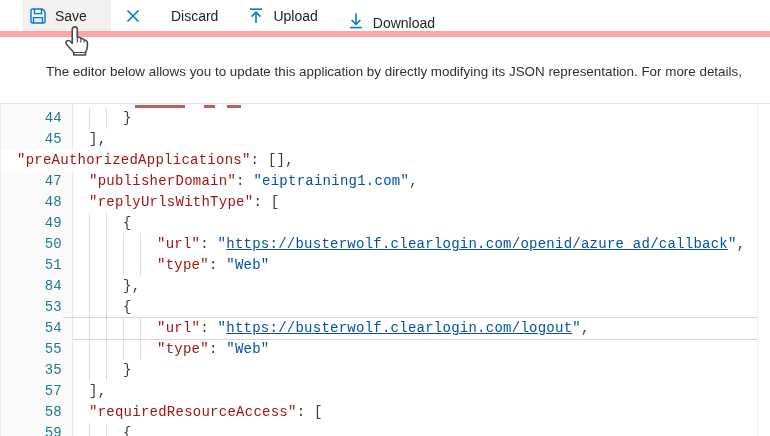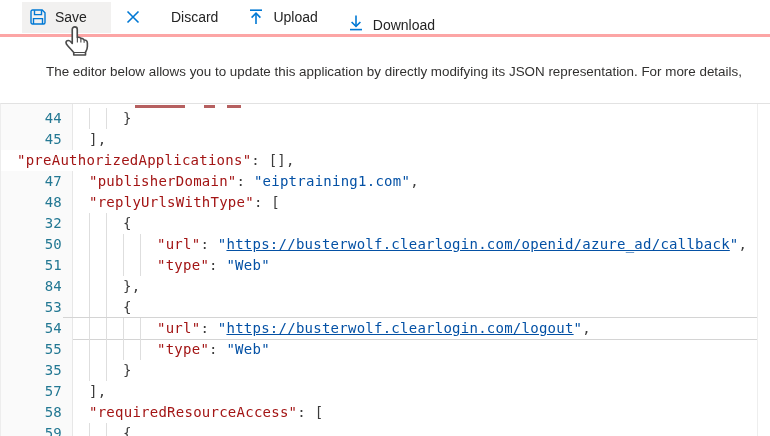--- a/index.html
+++ b/index.html
@@ -5,21 +5,21 @@
   html,body{margin:0;padding:0;}
   body{
     width:770px;height:436px;position:relative;overflow:hidden;
     background:#fff;font-family:"Liberation Sans",sans-serif;
     -webkit-font-smoothing:antialiased;
   }
   
   .toolbar{
     position:absolute;top:0;left:0;right:0;height:37px;
     display:flex;align-items:center;background:#fff;
-    border-bottom:3px solid #fca5a5;box-sizing:border-box;
+    border-bottom:6px solid #fca5a5;box-sizing:border-box;
   }
   .tbtn{
     display:flex;align-items:center;gap:7px;height:31px;
     background:transparent;border:none;cursor:pointer;
     font-family:"Liberation Sans",sans-serif;font-size:14px;color:#242424;
     padding:0;
   }
   .tbtn .ic{display:flex;align-items:center;justify-content:center;width:20px;height:20px;}
   .tbtn.save{background:#f2f1f0;margin-left:22px;padding:0 24px 0 6px;}
   .tbtn.discard{margin-left:12px;gap:28px;}
@@ -39,21 +39,21 @@
     position:absolute;top:103px;left:0;right:0;bottom:0;
     background:#fff;border-top:1px solid #e2e2e2;border-left:1px solid #ededed;
     box-sizing:border-box;overflow:hidden;
     font-family:"DejaVu Sans Mono","Liberation Mono",monospace;
     font-size:14px;letter-spacing:0.25px;
   }
   .sliver{position:relative;height:4px;display:flex;}
   .sliver .gut{flex:0 0 72px;background:#fafafa;border-right:1px solid #e7e7e7;box-sizing:border-box;}
   .sliver .rest{position:relative;flex:1;}
   .frag{position:absolute;bottom:0;height:3px;background:#a94444;opacity:.85;}
-  .row{display:flex;height:21px;line-height:21px;position:relative;}
+  .row{display:flex;height:21px;line-height:21px;position:relative;font-family:Liberation Mono, monospace;}
   .ln{
     flex:0 0 72px;box-sizing:border-box;text-align:right;padding-right:10px;
     color:#237893;background:#fafafa;border-right:1px solid #e7e7e7;
     font-size:14px;
   }
   .code{position:relative;flex:1;white-space:pre;color:#3b3b3b;}
   .guide{position:absolute;top:0;bottom:0;width:1px;background:#dedede;}
   .k{color:#a31515;}
   .s{color:#0451a5;}
   .s u{text-decoration:underline;}
@@ -142,21 +142,21 @@
       </div>
       <div class="row">
         <div class="ln">47</div>
         <div class="code" style="padding-left: 16px;"><span><span class="k">"publisherDomain"</span>: <span class="s">"eiptraining1.com"</span>,</span></div>
       </div>
       <div class="row">
         <div class="ln">48</div>
         <div class="code" style="padding-left: 16px;"><span><span class="k">"replyUrlsWithType"</span>: [</span></div>
       </div>
       <div class="row">
-        <div class="ln">32</div>
+        <div class="ln">49</div>
         <div class="code" style="padding-left: 50px;"><i class="guide" style="left: 16px;"></i><i class="guide" style="left: 33px;"></i><span>{</span></div>
       </div>
       <div class="row">
         <div class="ln">50</div>
         <div class="code" style="padding-left: 84px;"><i class="guide" style="left: 16px;"></i><i class="guide" style="left: 33px;"></i><i class="guide" style="left: 50px;"></i><i class="guide" style="left: 67px;"></i><span><span class="k">"url"</span>: <span class="s">"<u>https://busterwolf.clearlogin.com/openid/azure_ad/callback</u>"</span>,</span></div>
       </div>
       <div class="row">
         <div class="ln">51</div>
         <div class="code" style="padding-left: 84px;"><i class="guide" style="left: 16px;"></i><i class="guide" style="left: 33px;"></i><i class="guide" style="left: 50px;"></i><i class="guide" style="left: 67px;"></i><span><span class="k">"type"</span>: <span class="s">"Web"</span></span></div>
       </div>

